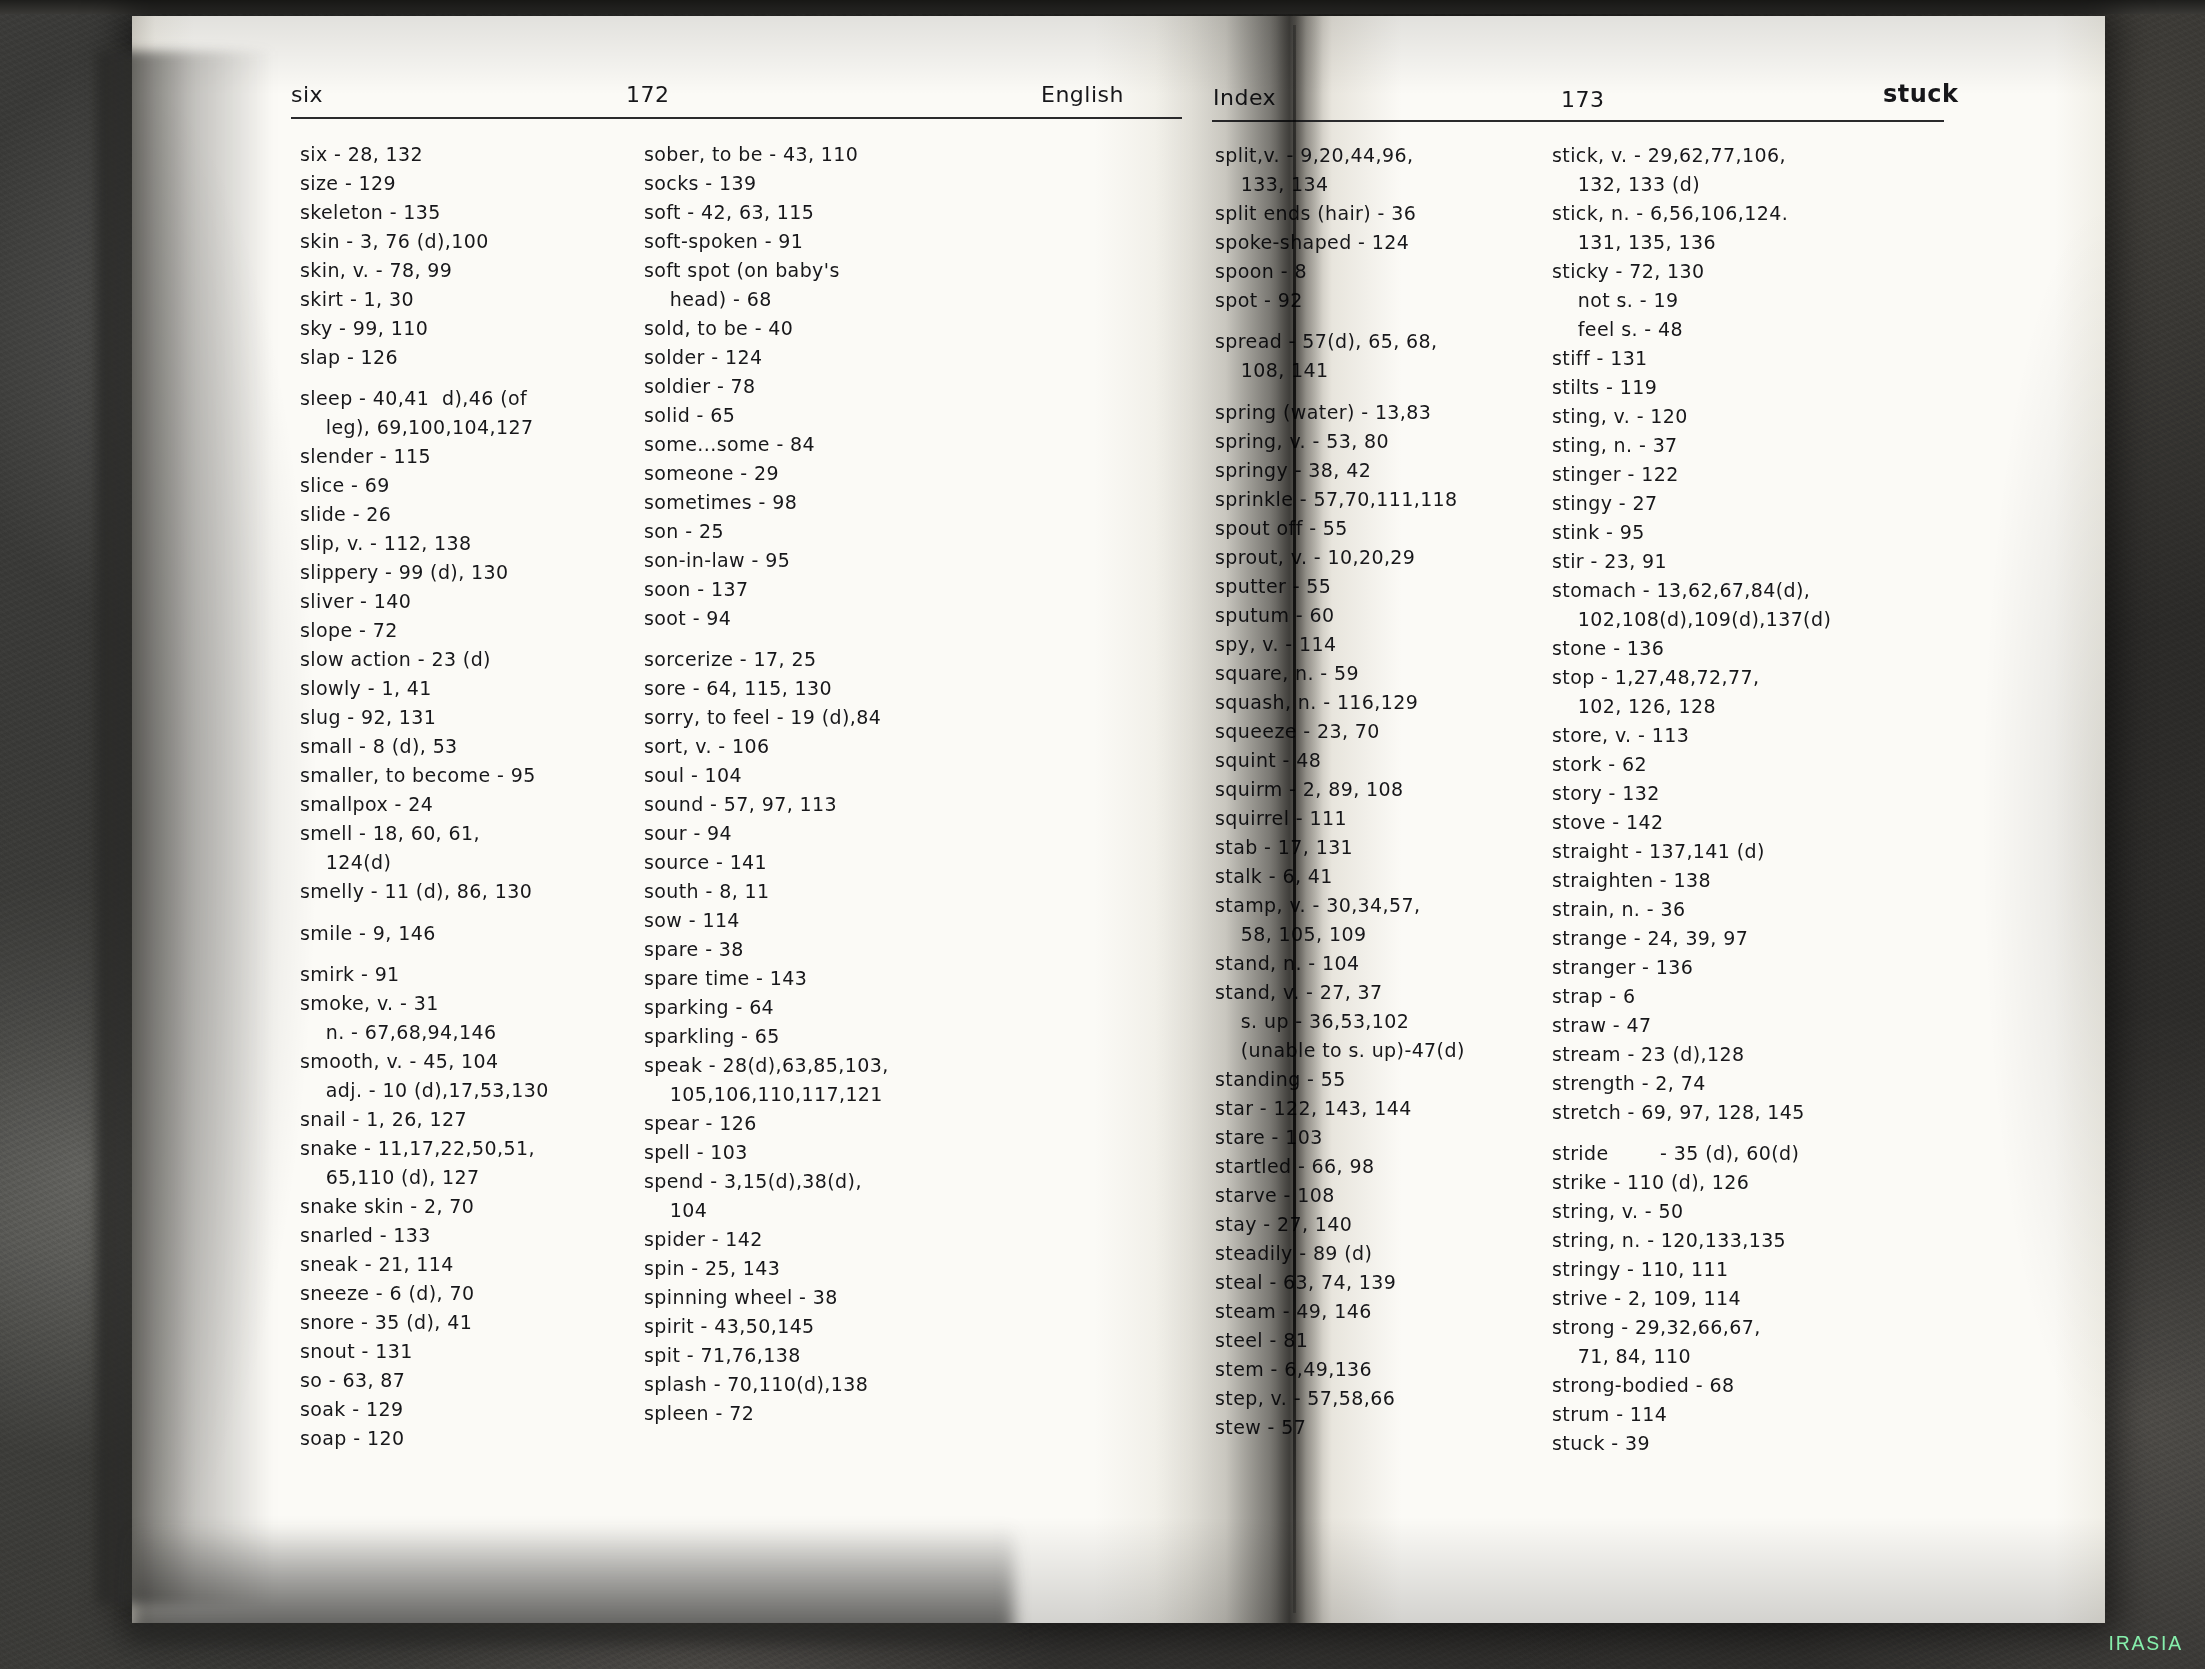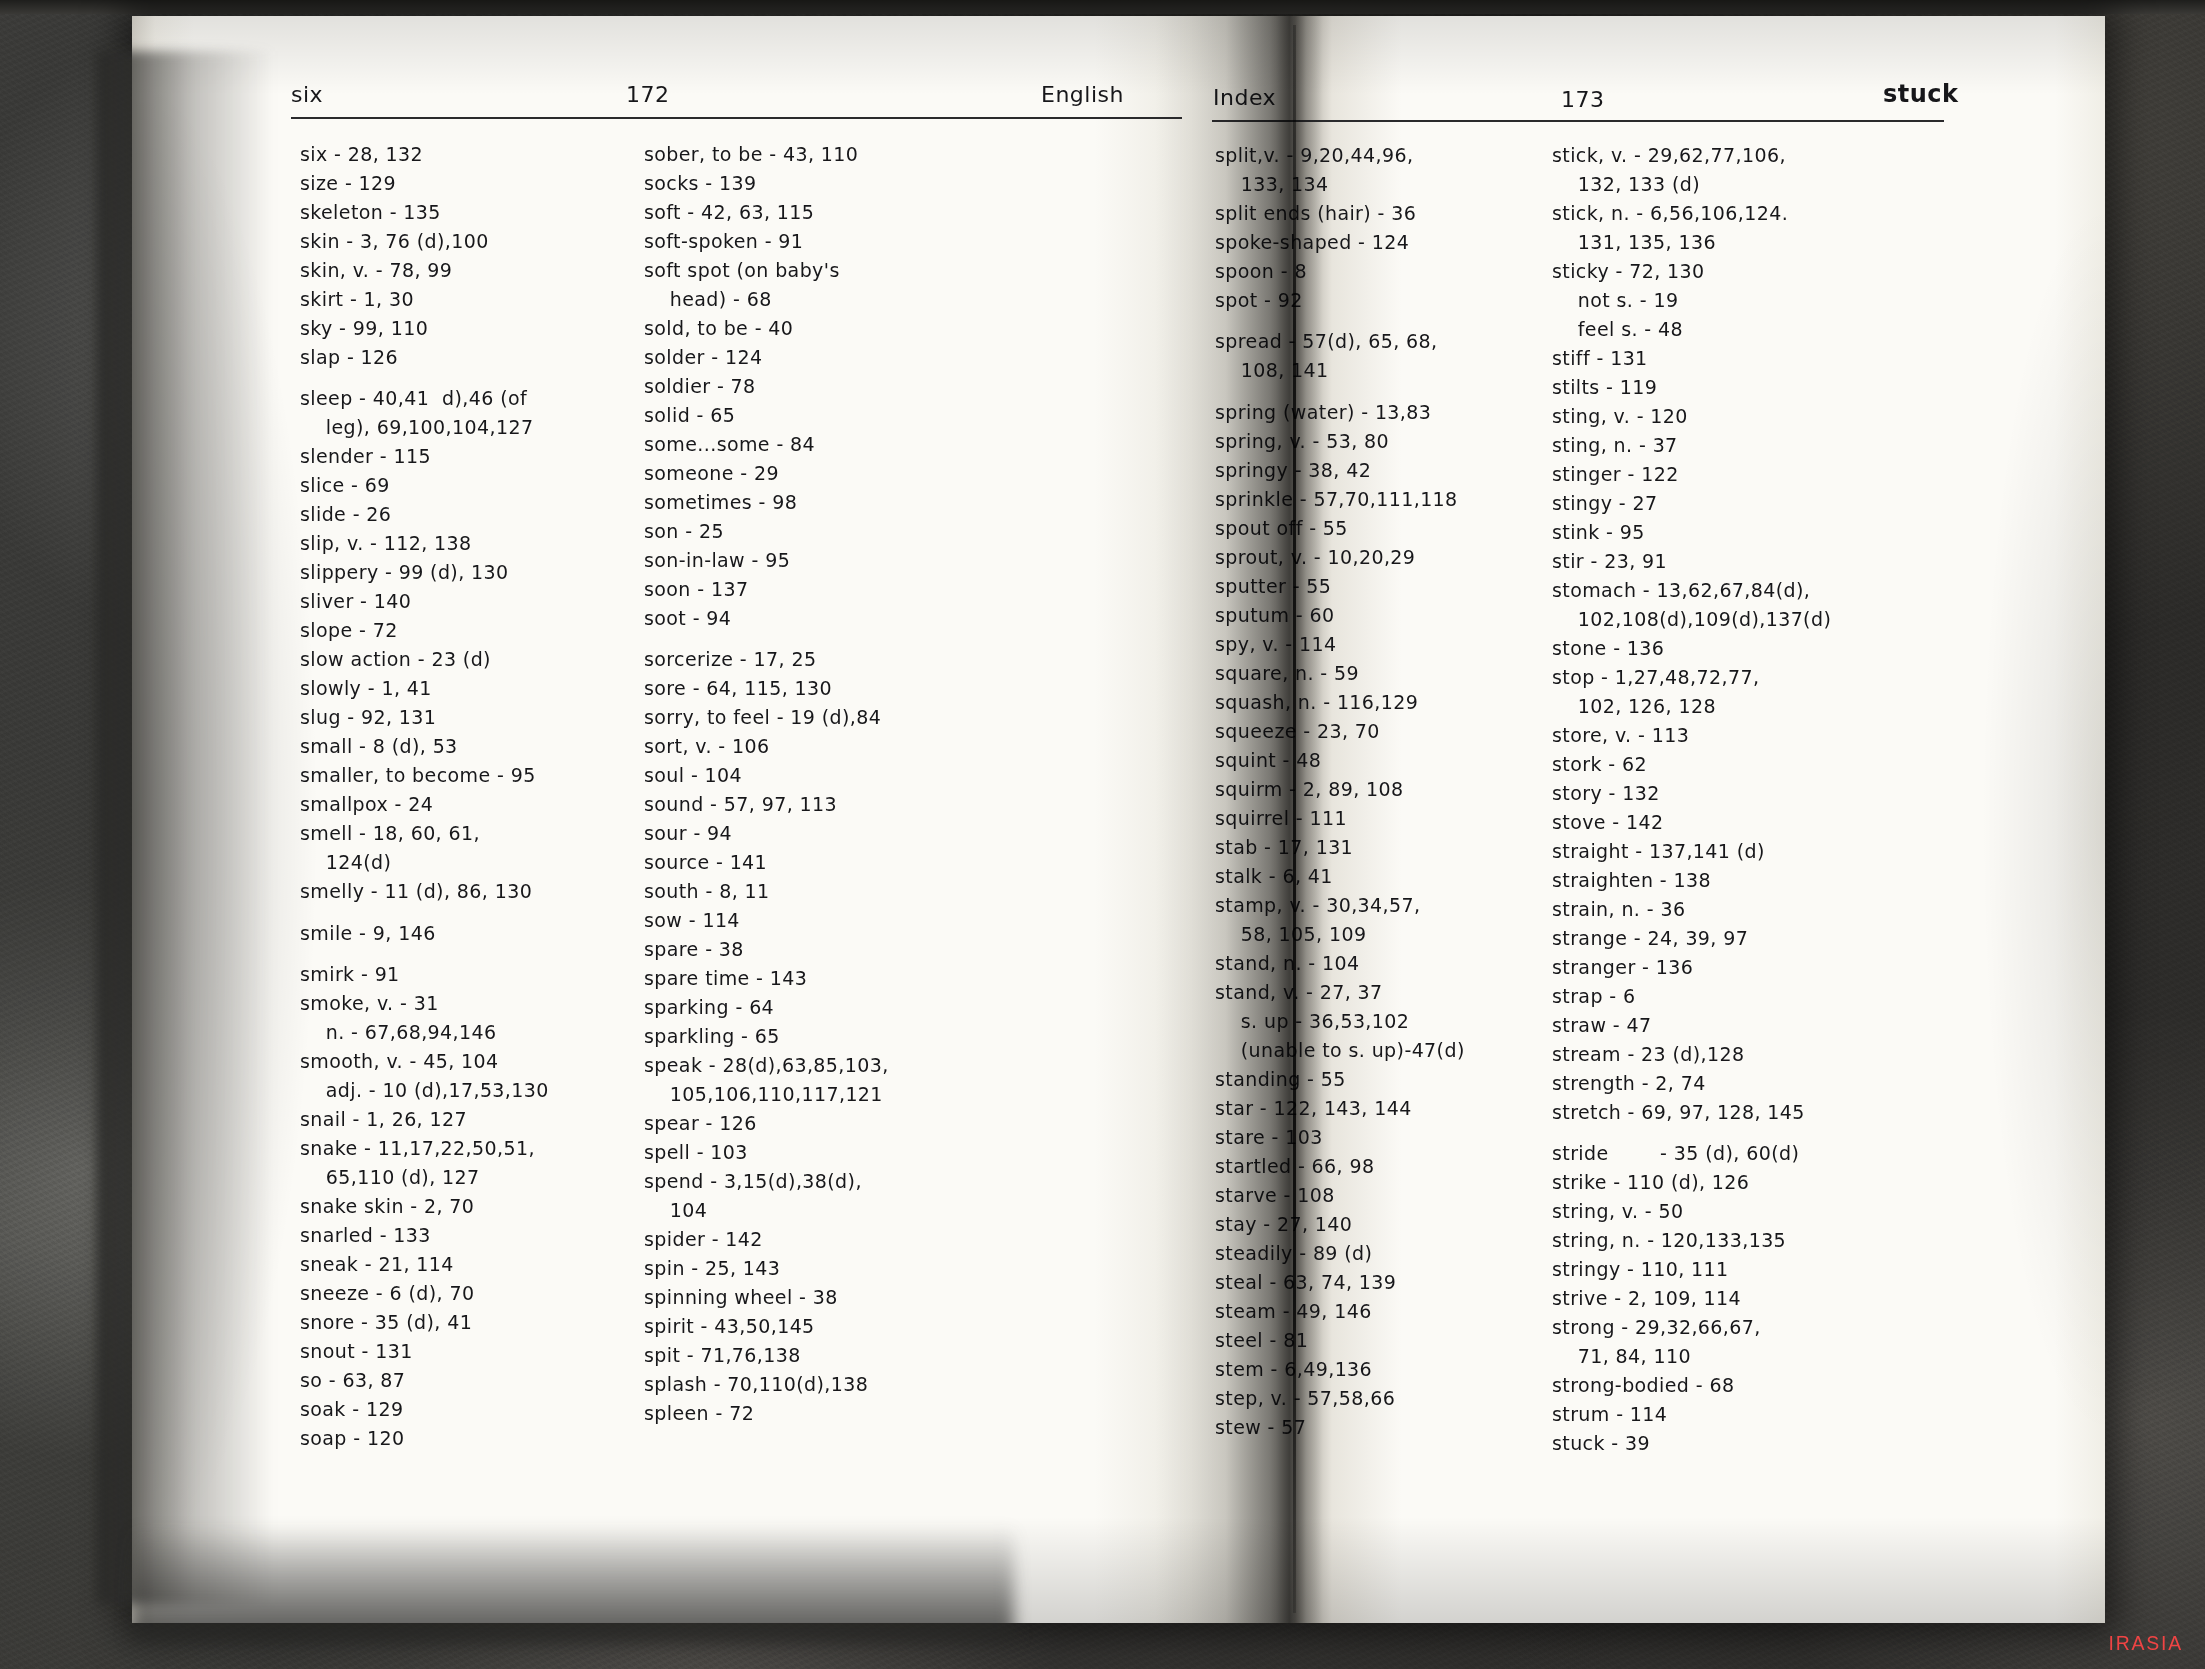--- a/index.html
+++ b/index.html
@@ -129,21 +129,21 @@
     width: 2.6px; height: 1588px;
     background: linear-gradient(180deg, rgba(0,0,0,.25), rgba(0,0,0,.75) 20%, rgba(0,0,0,.8) 80%, rgba(0,0,0,.2));
   }
 
   .watermark {
     position: absolute;
     right: 23px;
     bottom: 14px;
     font-size: 19.4px;
     letter-spacing: 1.8px;
-    color: #ef4444;
+    color: #86efac;
     font-family: "Liberation Sans", sans-serif;
   }
   .top-strip {
     position: absolute;
     left: 0; top: 0; width: 2206px; height: 14px;
     background: linear-gradient(180deg, #1e1e1c, #3a3936);
   }
 </style>
 </head>
 <body>

